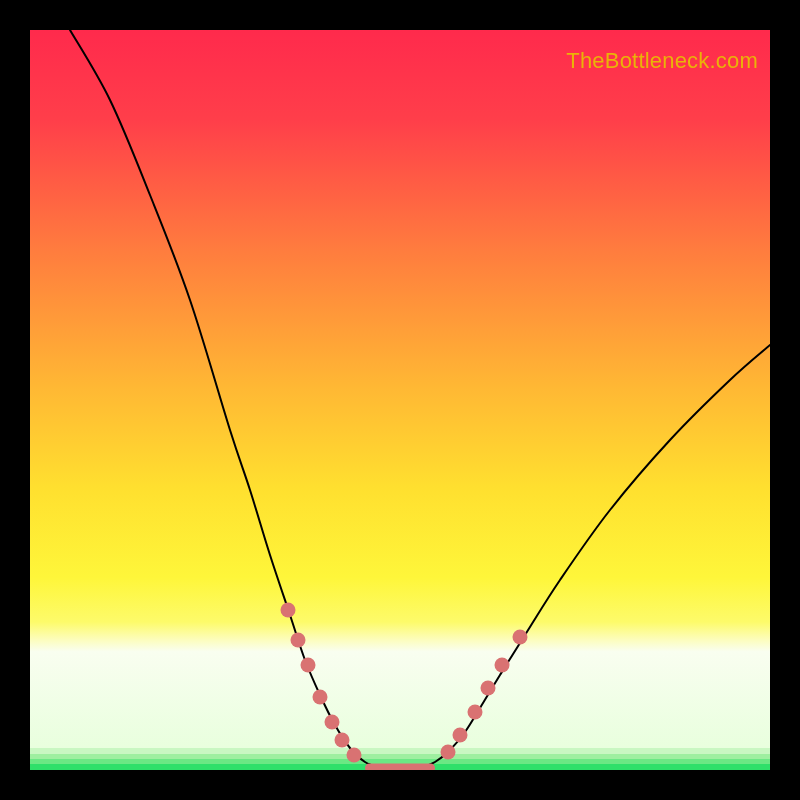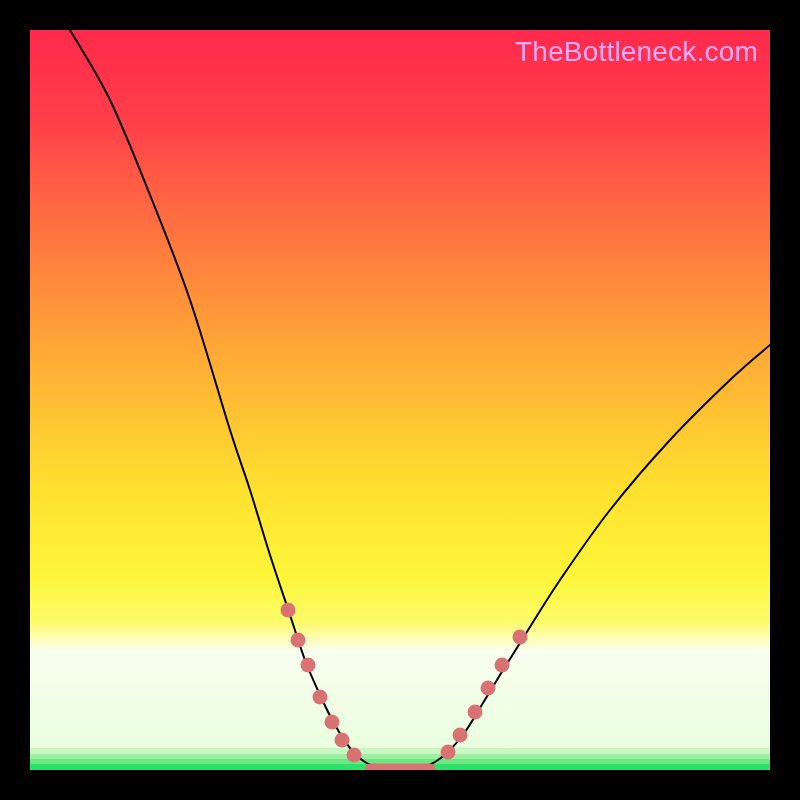--- a/index.html
+++ b/index.html
@@ -24,24 +24,24 @@
     width: 740px;
     height: 740px;
     overflow: hidden;
   }
   .gradient {
     position: absolute;
     inset: 0;
   }
   .watermark {
     position: absolute;
-    top: 6px;
+    top: 18px;
     right: 12px;
-    color: #f0abfc;
-    font-size: 28px;
+    color: #eab308;
+    font-size: 22px;
     letter-spacing: 0.2px;
     font-weight: 400;
     z-index: 10;
   }
   svg.curve {
     position: absolute;
     inset: 0;
     width: 100%;
     height: 100%;
     z-index: 5;

